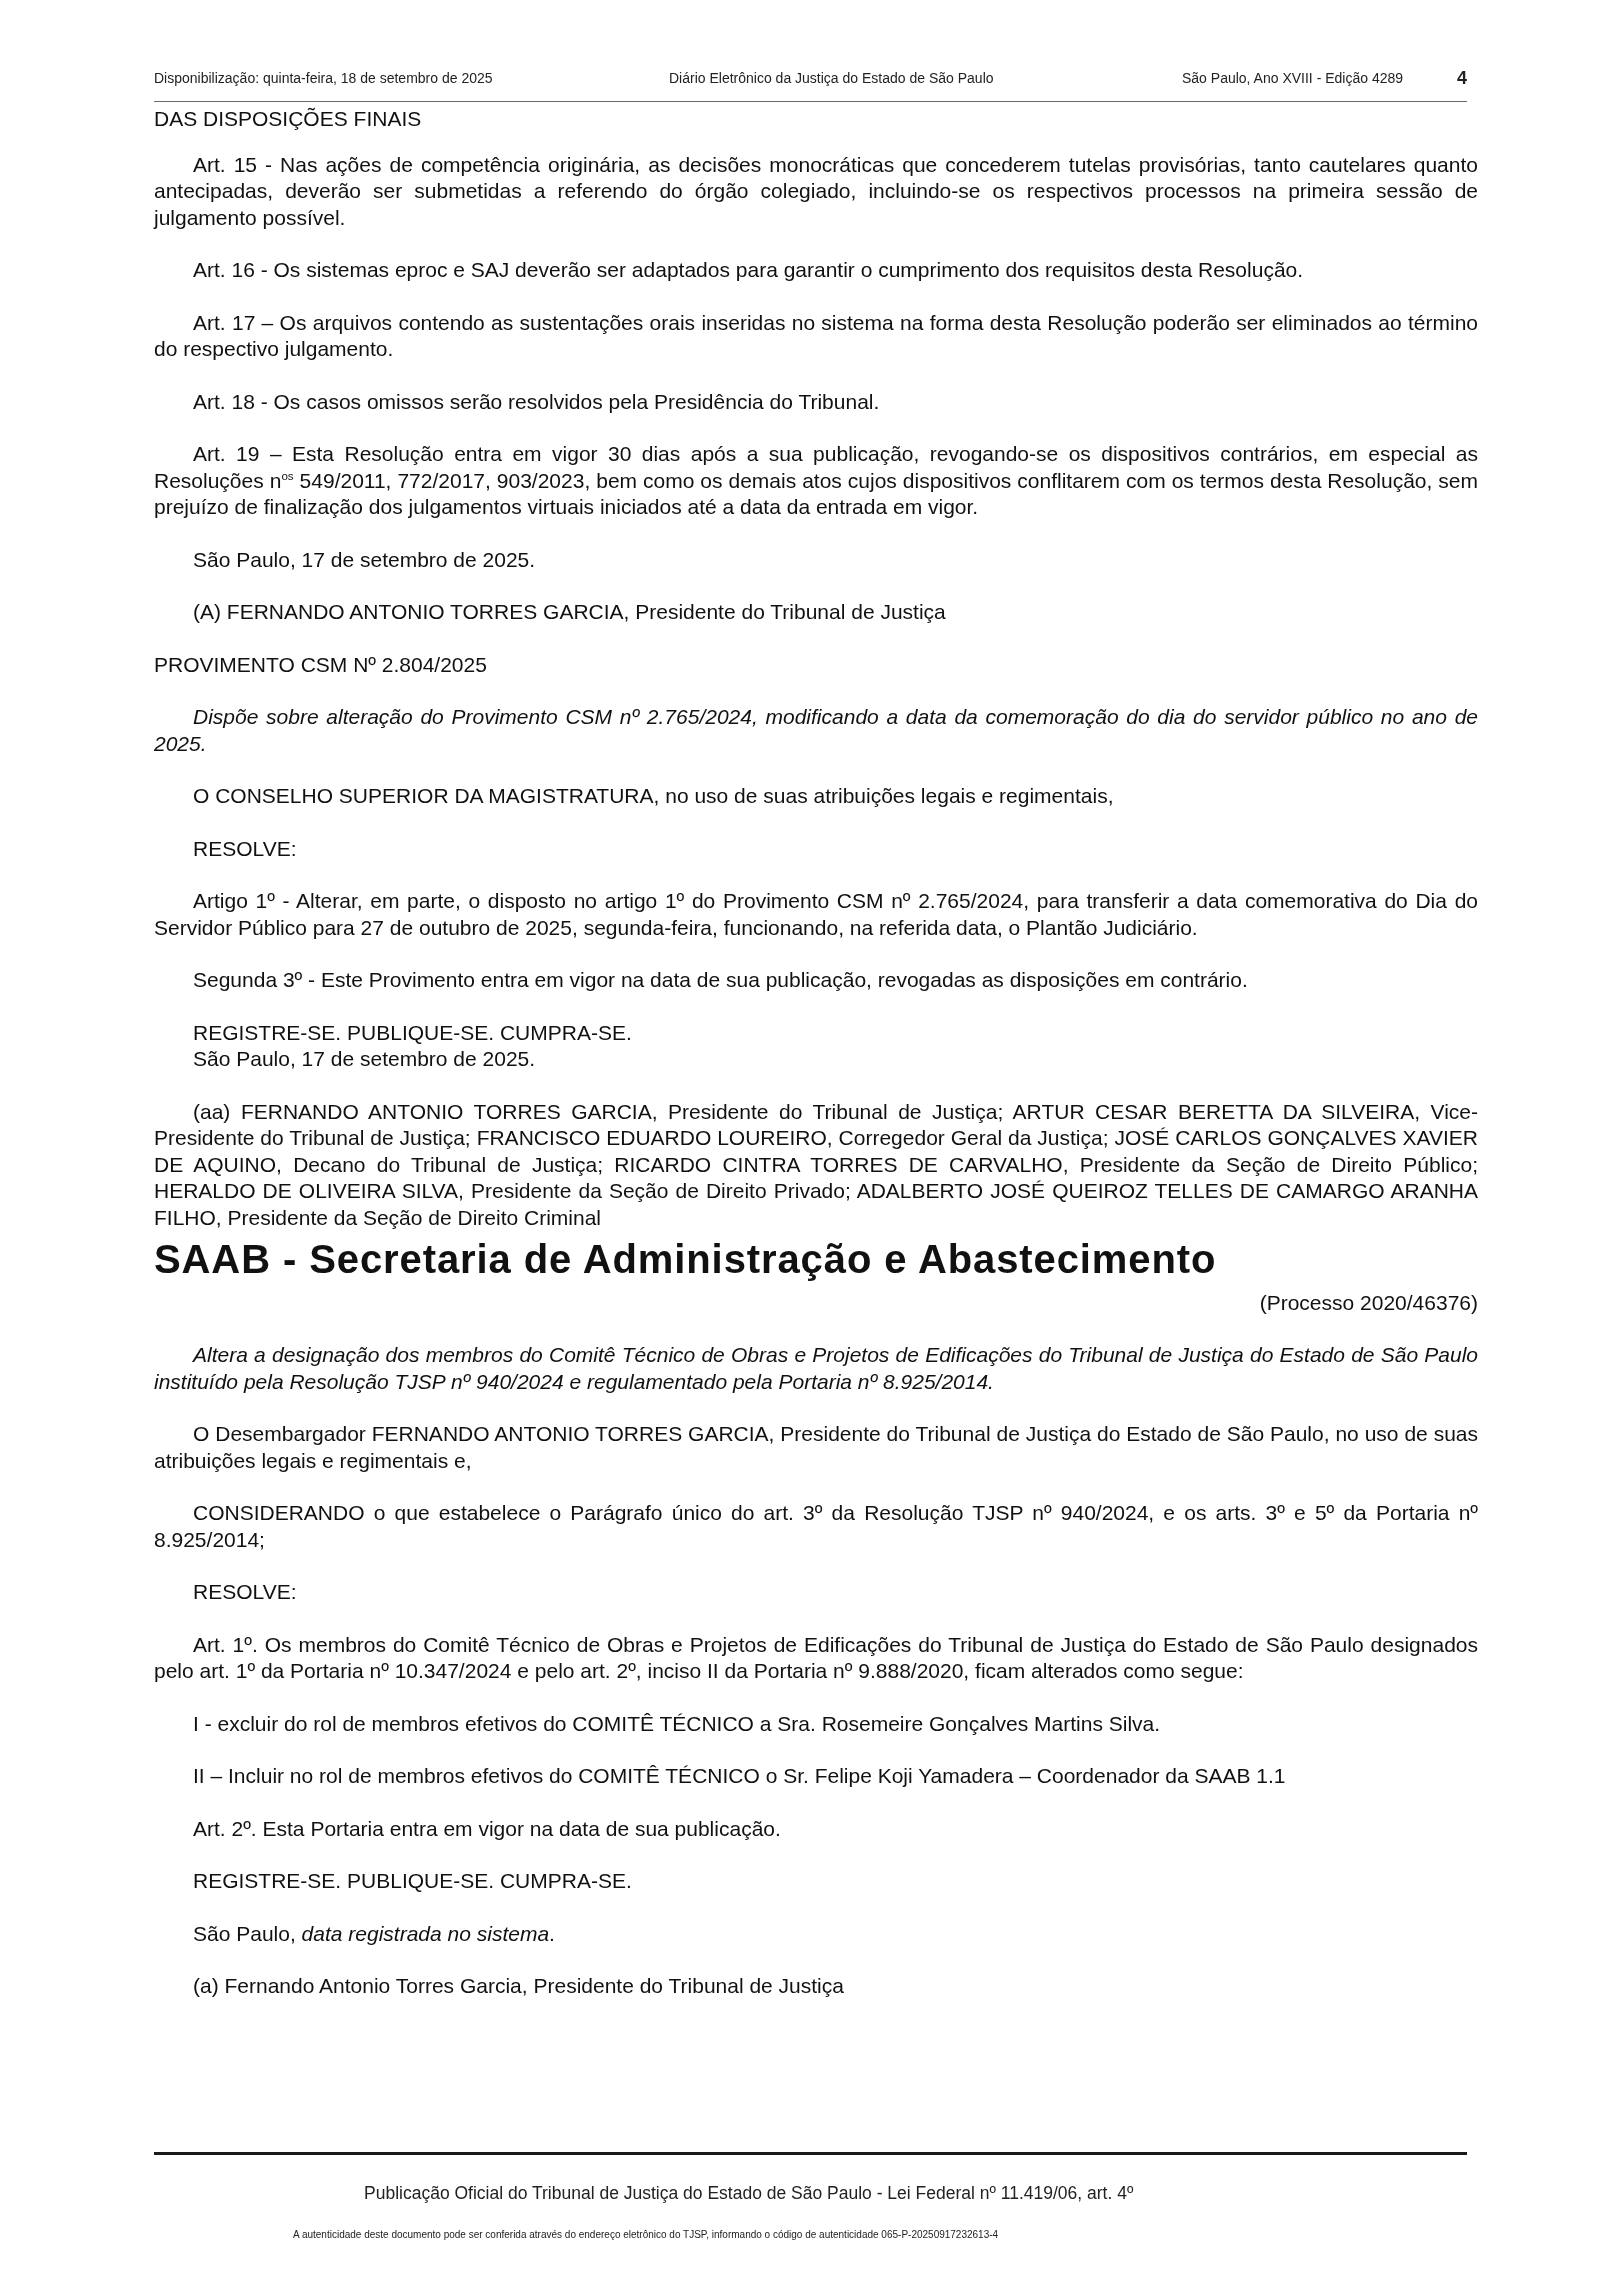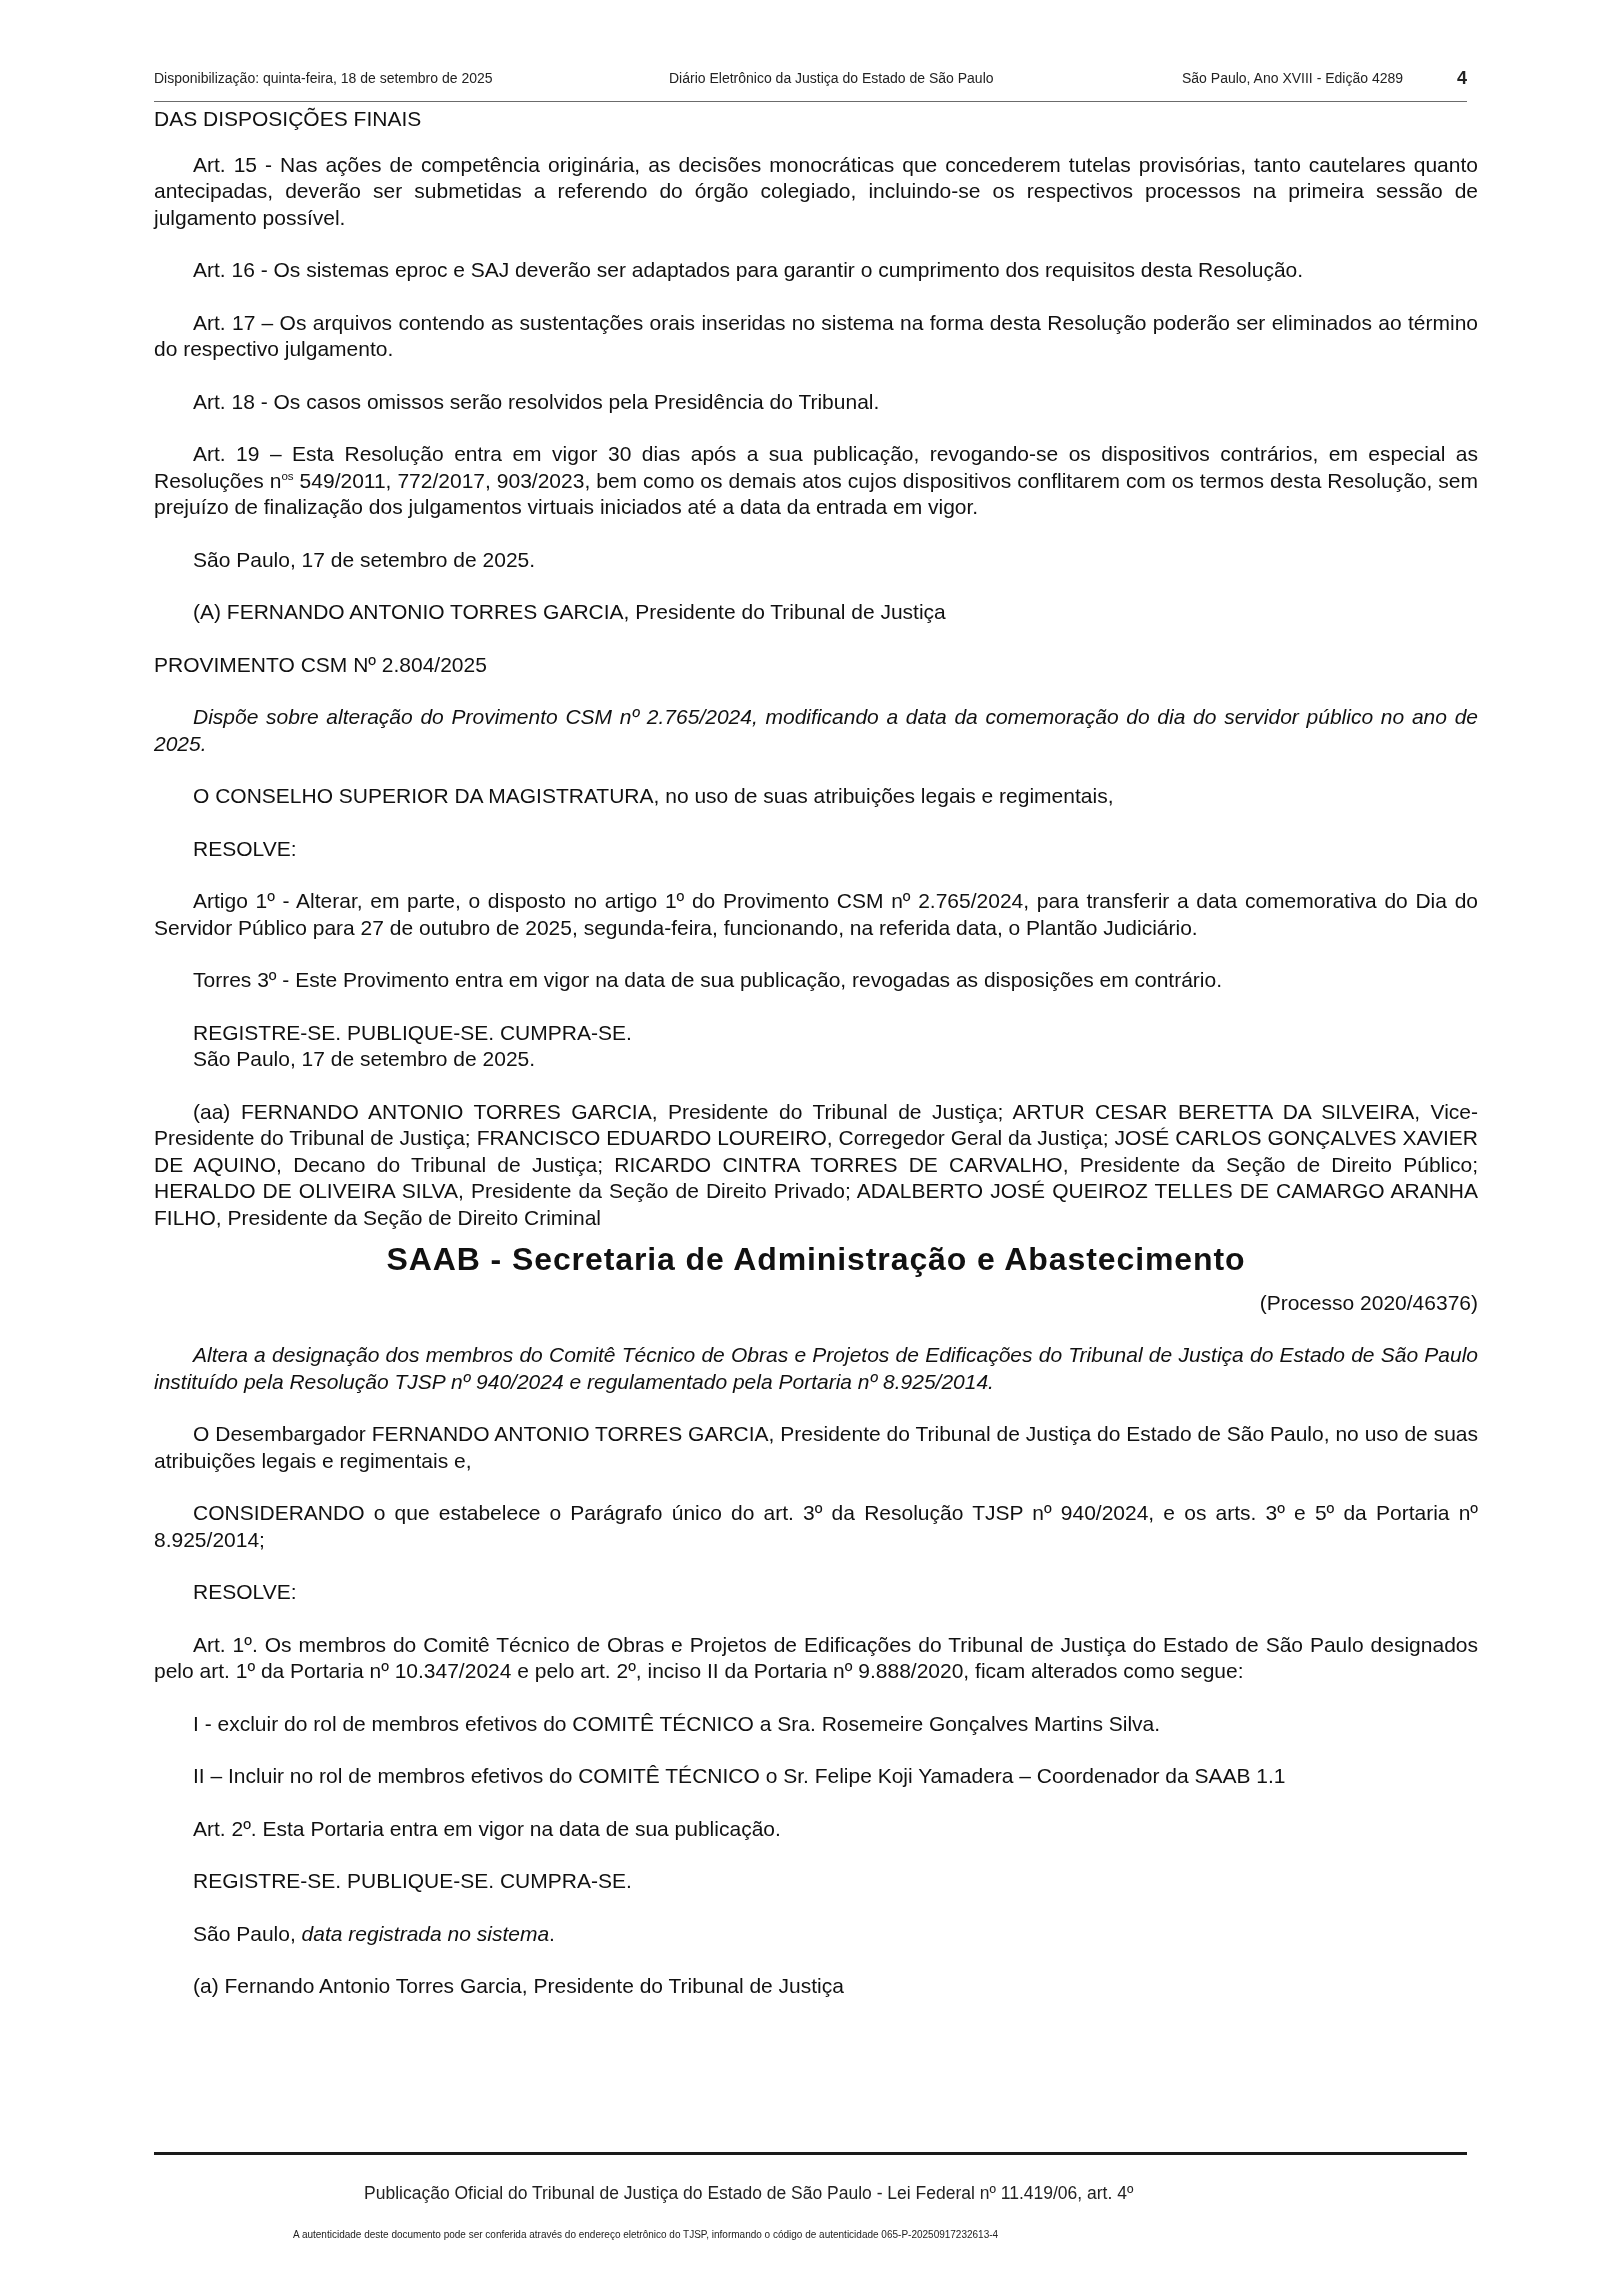--- a/index.html
+++ b/index.html
@@ -13,22 +13,22 @@
   .page-header .h-num { position:absolute; right:0; top:5.4px; font-weight:bold; font-size:18px; }
 
   .content { position:absolute; left:154px; top:106px; width:1324px;
              font-size:21px; line-height:26.5px; }
   .content p { margin:0 0 26px 0; text-align:justify; text-indent:39px; }
   .content p.noind { text-indent:0; }
   .content p.tight { margin-bottom:0; }
   .content .ctitle { text-indent:0; font-weight:normal; }
   .content b { font-weight:normal; }
   .content i { font-style:italic; }
-  .content .sec-heading { font-size:32px; line-height:39px; font-weight:bold; letter-spacing:0.9px;
-                          margin:2.7px 0 10.7px 0; text-indent:0; text-align:center; }
+  .content .sec-heading { font-size:40px; line-height:39px; font-weight:bold; letter-spacing:0.9px;
+                          margin:2.7px 0 10.7px 0; text-indent:0; text-align:left; }
   .page-rule { position:absolute; left:154px; top:2152px; width:1313px; height:0;
                border-top:3.1px solid #1a1a1a; }
   .footer-1 { position:absolute; left:0; width:1621px; top:2183px; text-align:center;
               font-size:17.5px; color:#222; padding-left:0; }
   .footer-1 span { position:absolute; left:364px; }
   .footer-2 { position:absolute; left:293px; top:2229px; font-size:10px; color:#222; }
 </style>
 </head>
 <body>
 
@@ -49,21 +49,21 @@
   <p><b>Art. 18 -</b><span> Os casos omissos serão resolvidos pela Presidência do Tribunal.</span></p>
   <p><b>Art. 19 –</b><span> Esta Resolução entra em vigor 30 dias após a sua publicação, revogando-se os dispositivos contrários, em especial as Resoluções n</span><sup style="font-size:11.6px;line-height:0">os</sup><span> 549/2011, 772/2017, 903/2023, bem como os demais atos cujos dispositivos conflitarem com os termos desta Resolução, sem prejuízo de finalização dos julgamentos virtuais iniciados até a data da entrada em vigor.</span></p>
   <p>São Paulo, 17 de setembro de 2025.</p>
   <p><b>(A) FERNANDO ANTONIO TORRES GARCIA, Presidente do Tribunal de Justiça</b></p>
 
   <p class="ctitle noind">PROVIMENTO CSM Nº 2.804/2025</p>
   <p><i>Dispõe sobre alteração do Provimento CSM nº 2.765/2024, modificando a data da comemoração do dia do servidor público no ano de 2025.</i></p>
   <p><span>O </span><b>CONSELHO SUPERIOR DA MAGISTRATURA</b><span>, no uso de suas atribuições legais e regimentais,</span></p>
   <p><b>RESOLVE:</b></p>
   <p><b>Artigo 1º -</b><span> Alterar, em parte, o disposto no artigo 1º do Provimento CSM nº 2.765/2024, para transferir a data comemorativa do Dia do Servidor Público para 27 de outubro de 2025, segunda-feira, funcionando, na referida data, o Plantão Judiciário.</span></p>
-  <p><b>Torres 3º -</b><span> Este Provimento entra em vigor na data de sua publicação, revogadas as disposições em contrário.</span></p>
+  <p><b>Segunda 3º -</b><span> Este Provimento entra em vigor na data de sua publicação, revogadas as disposições em contrário.</span></p>
   <p class="tight"><b>REGISTRE-SE. PUBLIQUE-SE. CUMPRA-SE.</b></p>
   <p>São Paulo, 17 de setembro de 2025.</p>
   <p style="margin-bottom:9px"><span>(aa) </span><b>FERNANDO ANTONIO TORRES GARCIA</b><span>, Presidente do Tribunal de Justiça; </span><b>ARTUR CESAR BERETTA DA SILVEIRA</b><span>, Vice-Presidente do Tribunal de Justiça; </span><b>FRANCISCO EDUARDO LOUREIRO</b><span>, Corregedor Geral da Justiça; </span><b>JOSÉ CARLOS GONÇALVES XAVIER DE AQUINO</b><span>, Decano do Tribunal de Justiça; </span><b>RICARDO CINTRA TORRES DE CARVALHO</b><span>, Presidente da Seção de Direito Público; </span><b>HERALDO DE OLIVEIRA SILVA</b><span>, Presidente da Seção de Direito Privado; </span><b>ADALBERTO JOSÉ QUEIROZ TELLES DE CAMARGO ARANHA FILHO</b><span>, Presidente da Seção de Direito Criminal</span></p>
 
   <p class="sec-heading">SAAB - Secretaria de Administração e Abastecimento</p>
   <p class="noind" style="text-align:right">(Processo 2020/46376)</p>
   <p><i>Altera a designação dos membros do Comitê Técnico de Obras e Projetos de Edificações do Tribunal de Justiça do Estado de São Paulo instituído pela Resolução TJSP nº 940/2024 e regulamentado pela Portaria nº 8.925/2014.</i></p>
   <p><span>O Desembargador </span><b>FERNANDO ANTONIO TORRES GARCIA</b><span>, Presidente do Tribunal de Justiça do Estado de São Paulo, no uso de suas atribuições legais e regimentais e,</span></p>
   <p><b>CONSIDERANDO</b><span> o que estabelece o Parágrafo único do art. 3º da Resolução TJSP nº 940/2024, e os arts. 3º e 5º da Portaria nº 8.925/2014;</span></p>
   <p><b>RESOLVE:</b></p>

